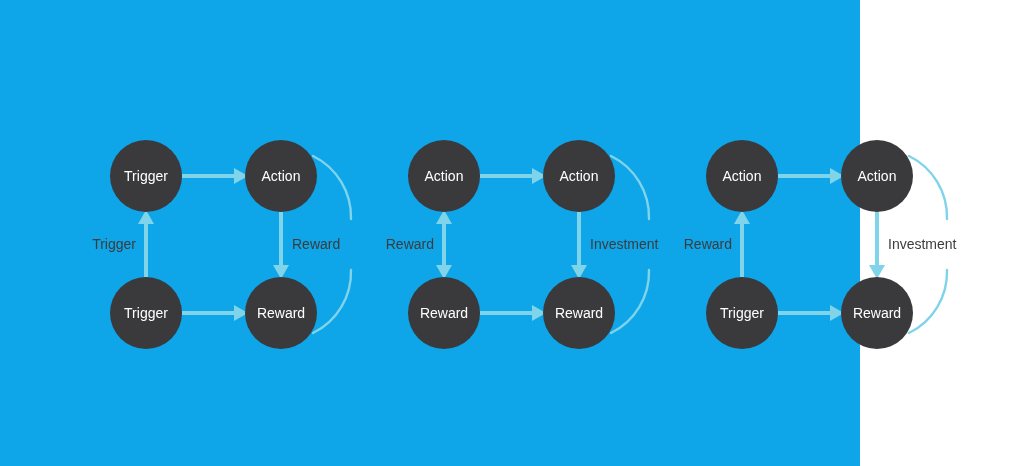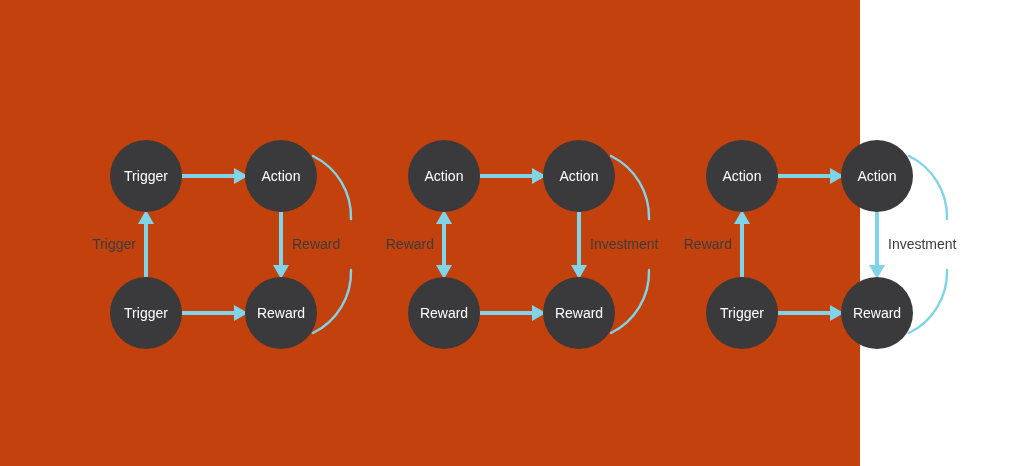--- a/index.html
+++ b/index.html
@@ -10,21 +10,21 @@
   body {
     width: 1024px;
     height: 466px;
     font-family: "Liberation Sans", sans-serif;
     overflow: hidden;
   }
   #canvas {
     position: relative;
     width: 860px;
     height: 466px;
-    background: #c2410c;
+    background: #0ea5e9;
   }
   #diagram-svg {
     position: absolute;
     left: 0;
     top: 0;
     width: 1024px;
     height: 466px;
     display: block;
   }
   .node-circle {

